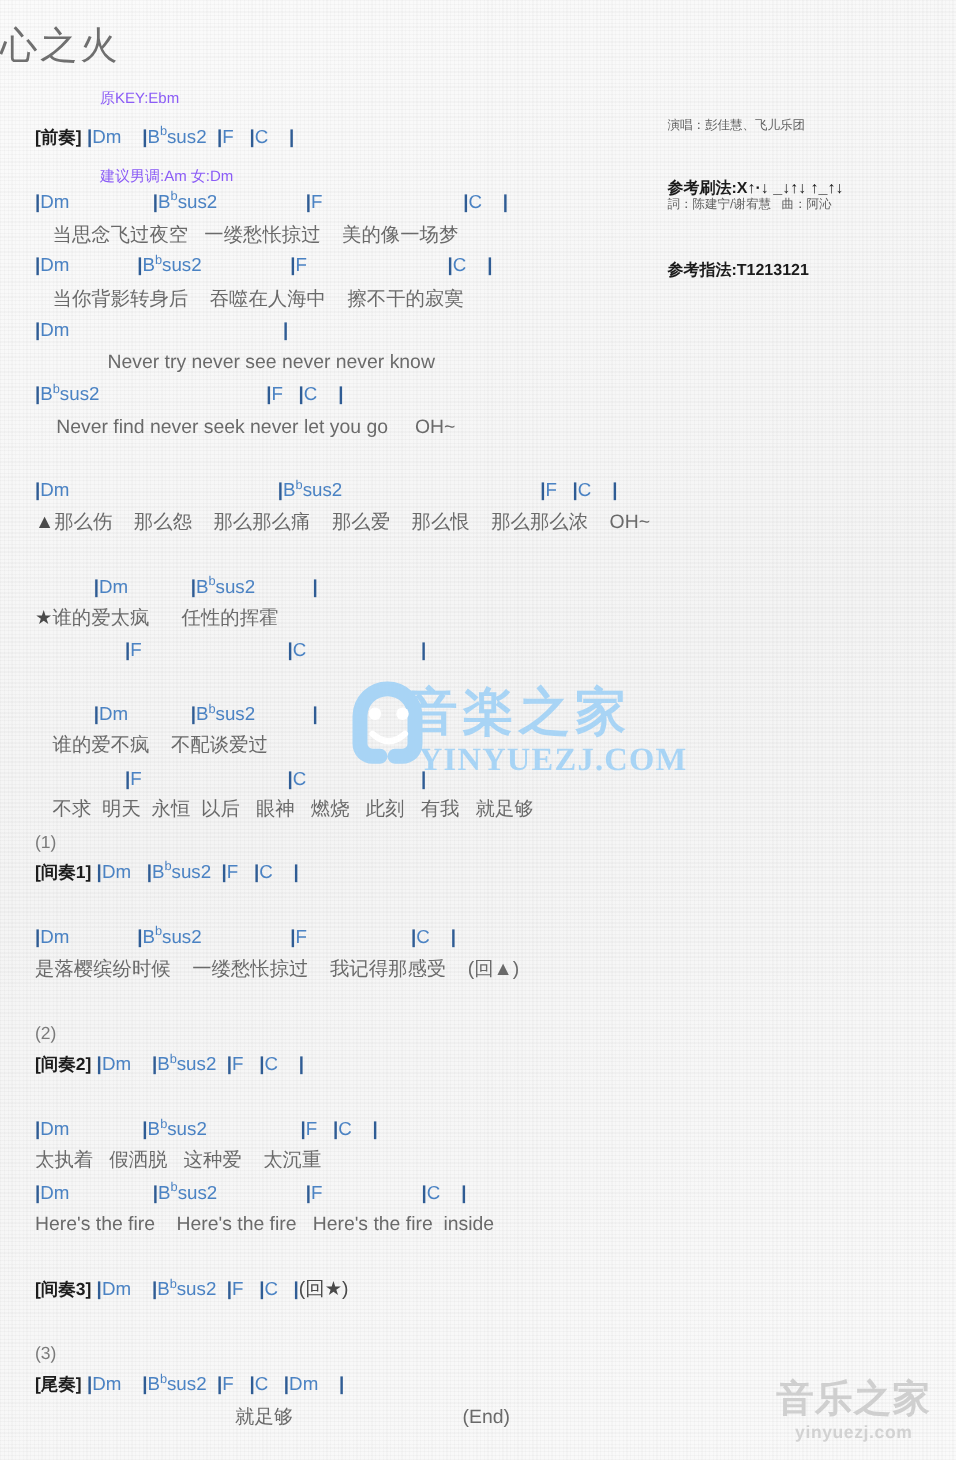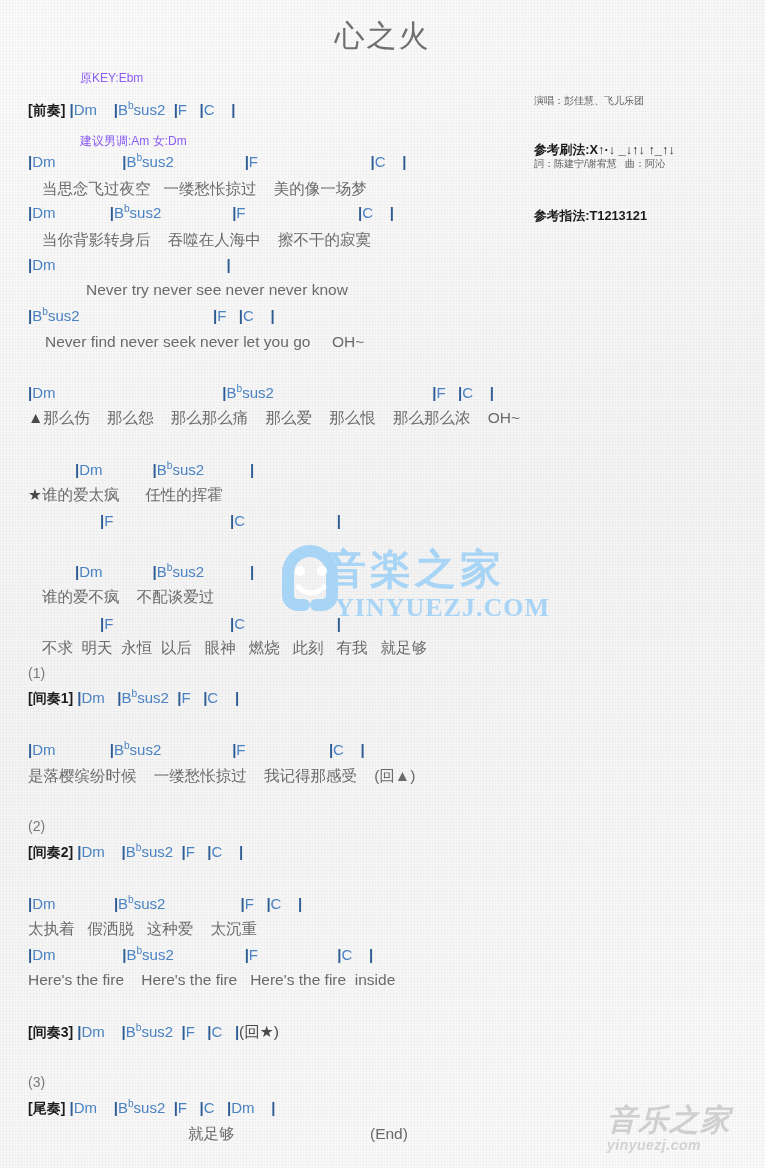--- a/index.html
+++ b/index.html
@@ -39,21 +39,20 @@
     font-size: 12px;
     color: #8b5cf6;
     line-height: 21px;
     white-space: pre;
   }
   .title {
     position: absolute;
     left: 0;
     right: 0;
     top: 16px;
-    text-align: center;
     font-size: 30px;
     color: #6f6f6f;
     letter-spacing: 2px;
     font-family: "DejaVu Sans", sans-serif;
   }
   .credits {
     position: absolute;
     left: 534px;
     top: 48px;
     font-size: 10px;
@@ -134,22 +133,21 @@
     height: 74px;
   }
   #wm-bottom {
     position: absolute;
     left: 607px;
     top: 1104px;
     width: 152px;
     z-index: 2;
     pointer-events: none;
     user-select: none;
-    text-align: left;
-    font-style: italic;
+    text-align: center;
   }
   #wm-bottom .wmb-cn {
     font-size: 30px;
     font-weight: bold;
     color: #cfcfcf;
     letter-spacing: 1px;
     font-family: "DejaVu Sans", sans-serif;
     line-height: 32px;
   }
   #wm-bottom .wmb-en {

